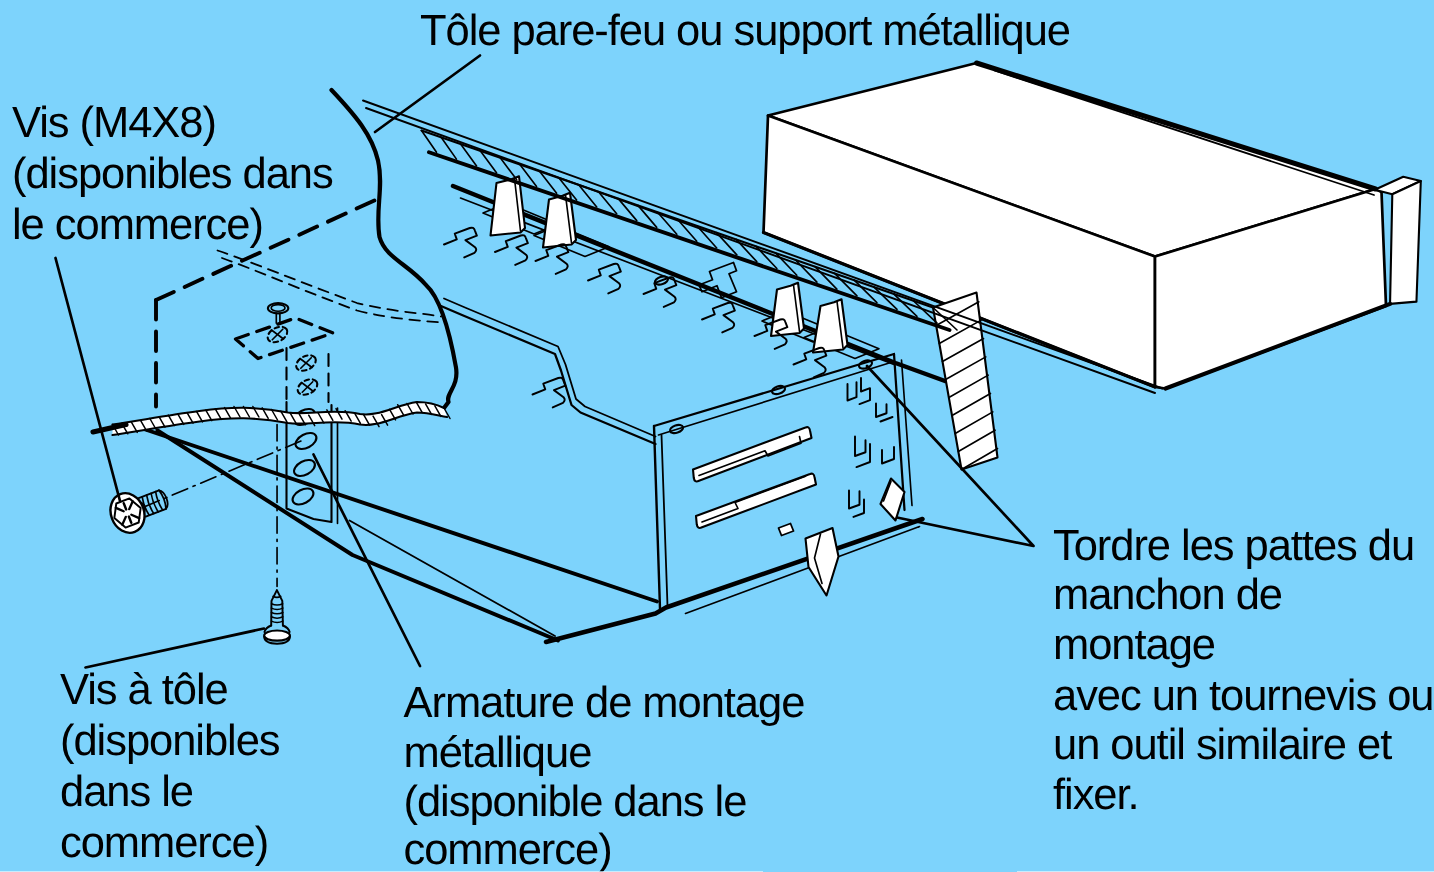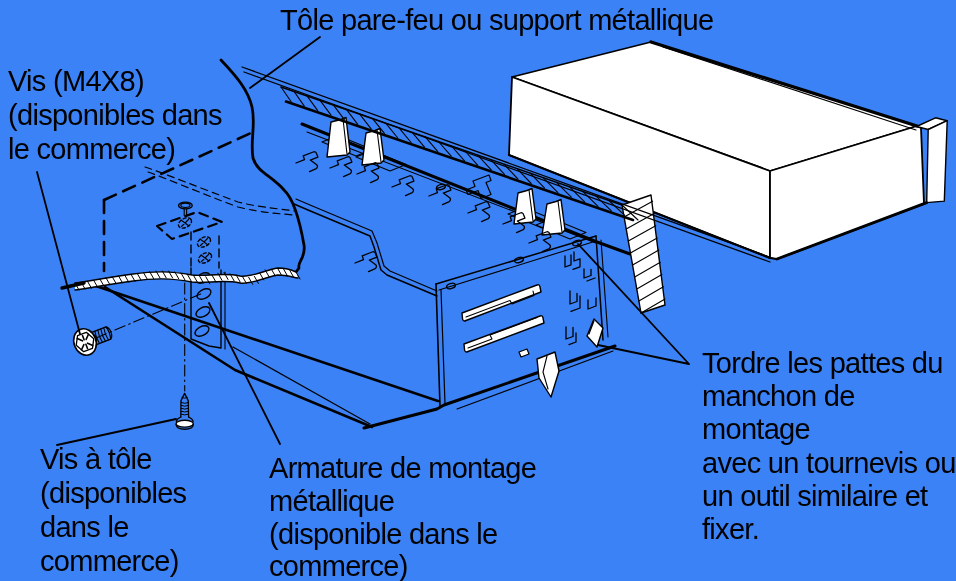--- a/index.html
+++ b/index.html
@@ -1,16 +1,16 @@
 <!DOCTYPE html>
 <html><head>
 <meta charset="utf-8">
 <style>
   html,body{margin:0;padding:0;background:#ffffff;}
-  #page{position:relative;width:956px;height:581px;background:#3b82f6;overflow:hidden;}
+  #page{position:relative;width:956px;height:581px;background:#7dd3fc;overflow:hidden;}
   svg{position:absolute;left:0;top:0;}
   text{font-family:"Liberation Sans",sans-serif;font-size:29px;letter-spacing:-0.7px;fill:#000;}
 </style>
 </head>
 <body>
 <div id="page">
 <svg width="956" height="581" viewBox="0 0 956 581" fill="none" stroke-linecap="round" stroke-linejoin="round">
 
 <g id="labels" stroke="none" fill="#1a1a1a">
   <text x="280" y="30">Tôle pare-feu ou support métallique</text>

